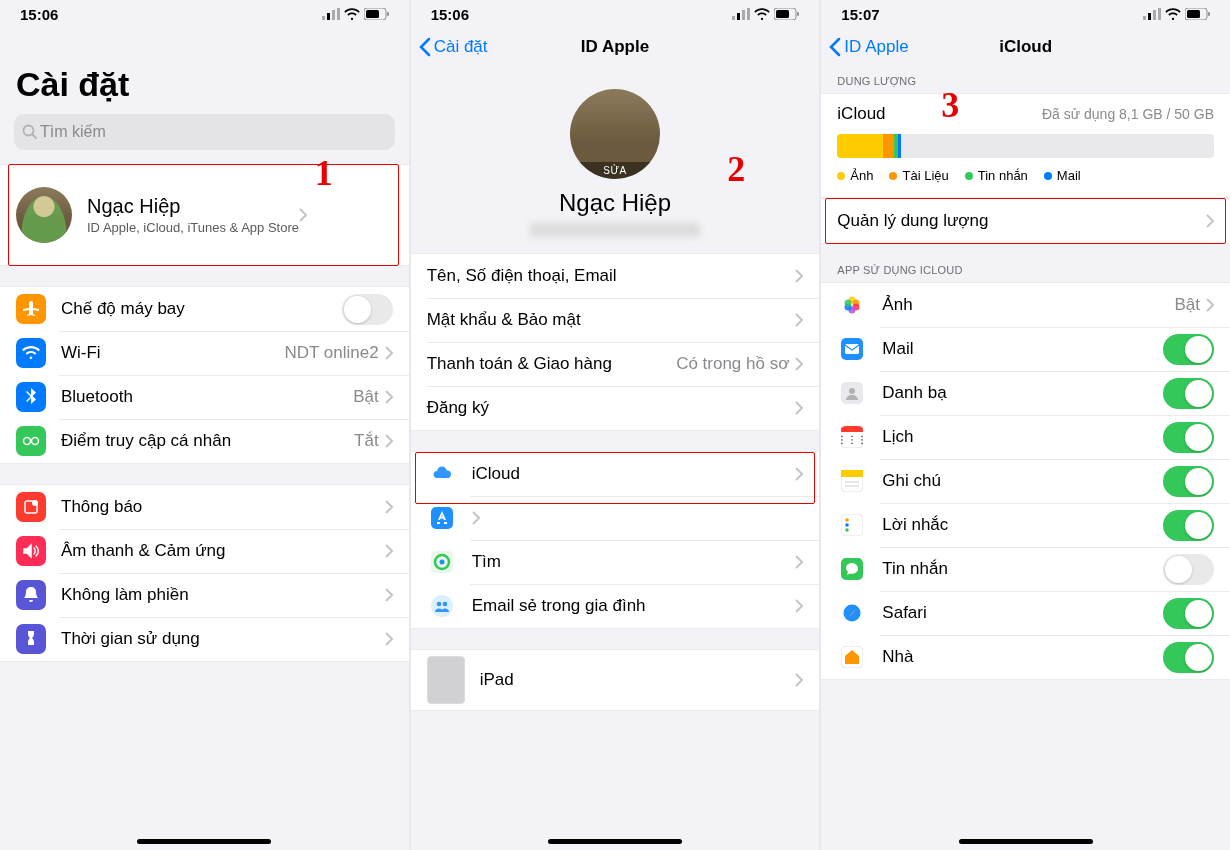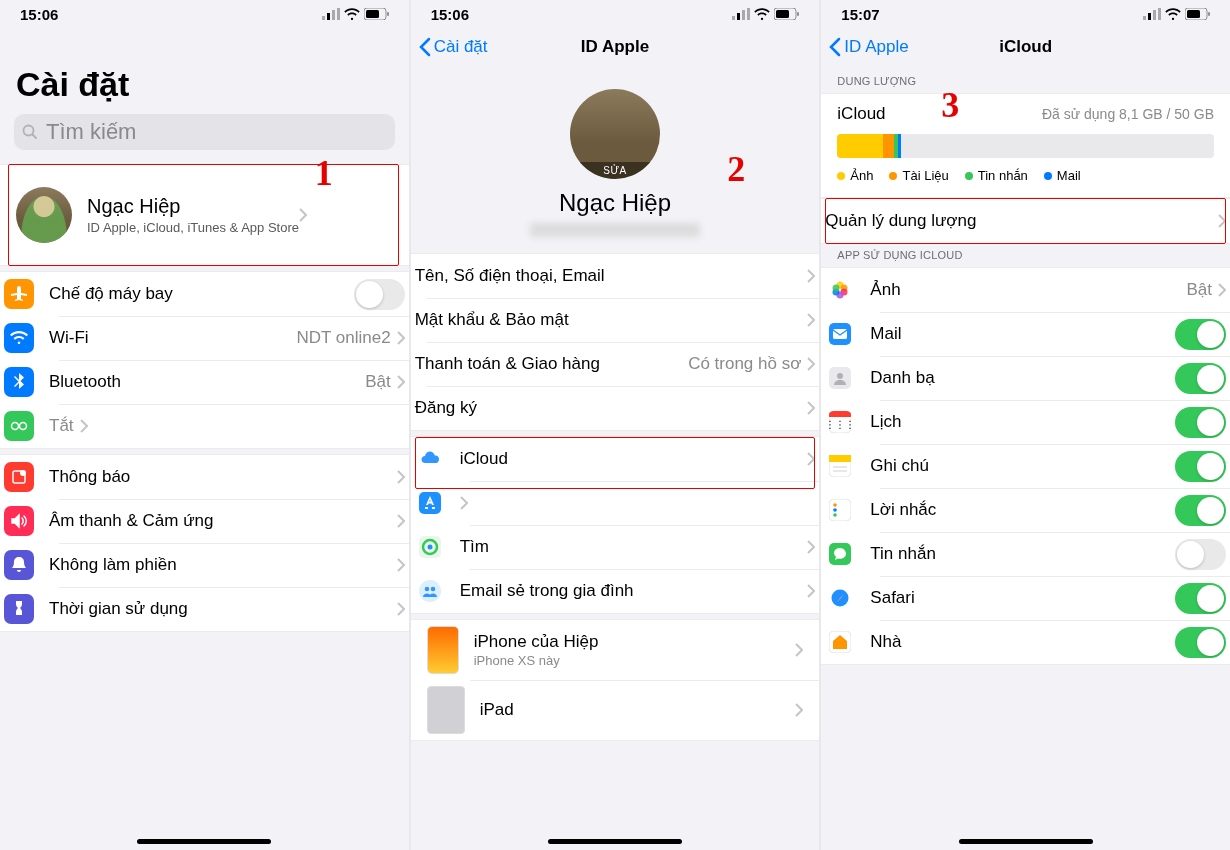--- a/index.html
+++ b/index.html
@@ -8,27 +8,27 @@
 .pane:last-child{border-right:none}
 .status{display:flex;justify-content:space-between;align-items:center;padding:6px 20px 2px;font-size:15px;font-weight:600;color:#000}
 .status .right{display:flex;gap:4px;align-items:center}
 .nav{display:flex;align-items:center;height:44px;position:relative}
 .nav .back{display:flex;align-items:center;color:#007aff;font-size:17px;padding-left:8px;cursor:pointer}
 .nav .title{position:absolute;left:0;right:0;text-align:center;font-weight:600;font-size:17px}
 .nav .back svg{flex-shrink:0}
 h1.big{font-size:34px;font-weight:700;margin:40px 0 10px 16px;color:#000}
 .search{margin:0 14px 14px;background:#e3e3e8;border-radius:10px;height:36px;display:flex;align-items:center;padding:0 8px}
 .search svg{opacity:.55}
-.search input{border:0;background:none;font-size:22px;color:#000;margin-left:6px;outline:none;flex:1}
+.search input{border:0;background:none;font-size:16px;color:#000;outline:none;flex:1}
 .search input::placeholder{color:#8a8a8e}
-.group{margin-top:5px}
+.group{margin-top:20px}
 .group.first{margin-top:6px}
 .group-header{font-size:11px;color:#6d6d72;text-transform:uppercase;padding:0 16px 6px;letter-spacing:.2px}
 .list{background:#fff;border-top:1px solid rgba(0,0,0,.08);border-bottom:1px solid rgba(0,0,0,.08)}
-.row{display:flex;align-items:center;min-height:44px;padding:0 4px;position:relative}
+.row{display:flex;align-items:center;min-height:44px;padding:0 16px;position:relative}
 .row+.row::before{content:"";position:absolute;top:0;left:59px;right:0;height:1px;background:rgba(0,0,0,.08)}
 .row.noicon+.row::before,.row.noicon::before{left:16px}
 .row.user{padding:10px 16px;min-height:80px}
 .row .ricon{width:30px;height:30px;border-radius:7px;margin-right:15px;display:flex;align-items:center;justify-content:center;flex-shrink:0;font-size:18px;color:#fff}
 .row .micon{width:30px;height:30px;border-radius:7px;margin-right:15px;display:flex;align-items:center;justify-content:center;flex-shrink:0}
 .row .label{flex:1;font-size:17px;color:#000}
 .row .detail{font-size:17px;color:#8a8a8e;margin-right:6px}
 .row .chev{color:#c5c5c7}
 .avatar{width:56px;height:56px;border-radius:50%;margin-right:15px;flex-shrink:0;background:linear-gradient(180deg,#8b7a5c 0%,#6b5a3d 60%);position:relative;overflow:hidden}
 .avatar::after{content:"";position:absolute;inset:0;background:radial-gradient(circle at 50% 35%,rgba(255,220,180,.7) 0 10px,transparent 11px),radial-gradient(ellipse at 50% 85%,rgba(100,170,80,.8) 0 22px,transparent 23px)}
@@ -153,20 +153,21 @@
               <path d="M1 1l6 6-6 6" fill="none" stroke="currentColor" stroke-width="2"></path>
             </svg>
           </div>
           <div class="row ">
             <div class="ricon" style="background:#34c759">
               <svg width="20" height="20" viewBox="0 0 20 20">
                 <circle cx="6" cy="10" r="3.5" fill="none" stroke="#fff" stroke-width="1.5"></circle>
                 <circle cx="14" cy="10" r="3.5" fill="none" stroke="#fff" stroke-width="1.5"></circle>
               </svg>
             </div>
+            <span class="label">Điểm truy cập cá nhân</span>
             <span class="detail">Tắt</span>
             <svg class="chev" width="8" height="14" viewBox="0 0 8 14">
               <path d="M1 1l6 6-6 6" fill="none" stroke="currentColor" stroke-width="2"></path>
             </svg>
           </div>
         </div>
       </div>
   <div class="group">
         <div class="list" id="p1g2">
           <div class="row ">
@@ -332,30 +333,20 @@
             <svg class="chev" width="8" height="14" viewBox="0 0 8 14">
               <path d="M1 1l6 6-6 6" fill="none" stroke="currentColor" stroke-width="2"></path>
             </svg>
           </div>
           <div class="redbox" style="top:0;left:4px;right:4px;height:50px"></div>
         </div>
       </div>
   <div class="group">
         <div class="list" id="p2g3">
           <div class="row dev">
-            <div class="deviceicon "></div>
-            <div class="dflex">
-              <span class="dn">iPhone của Hiệp</span>
-              <span class="dm">iPhone XS này</span>
-            </div>
-            <svg class="chev" width="8" height="14" viewBox="0 0 8 14" style="margin-left:auto">
-              <path d="M1 1l6 6-6 6" fill="none" stroke="currentColor" stroke-width="2"></path>
-            </svg>
-          </div>
-          <div class="row dev">
             <div class="deviceicon ipad"></div>
             <div class="dflex">
               <span class="dn">iPad</span>
             </div>
             <svg class="chev" width="8" height="14" viewBox="0 0 8 14" style="margin-left:auto">
               <path d="M1 1l6 6-6 6" fill="none" stroke="currentColor" stroke-width="2"></path>
             </svg>
           </div>
         </div>
       </div>

